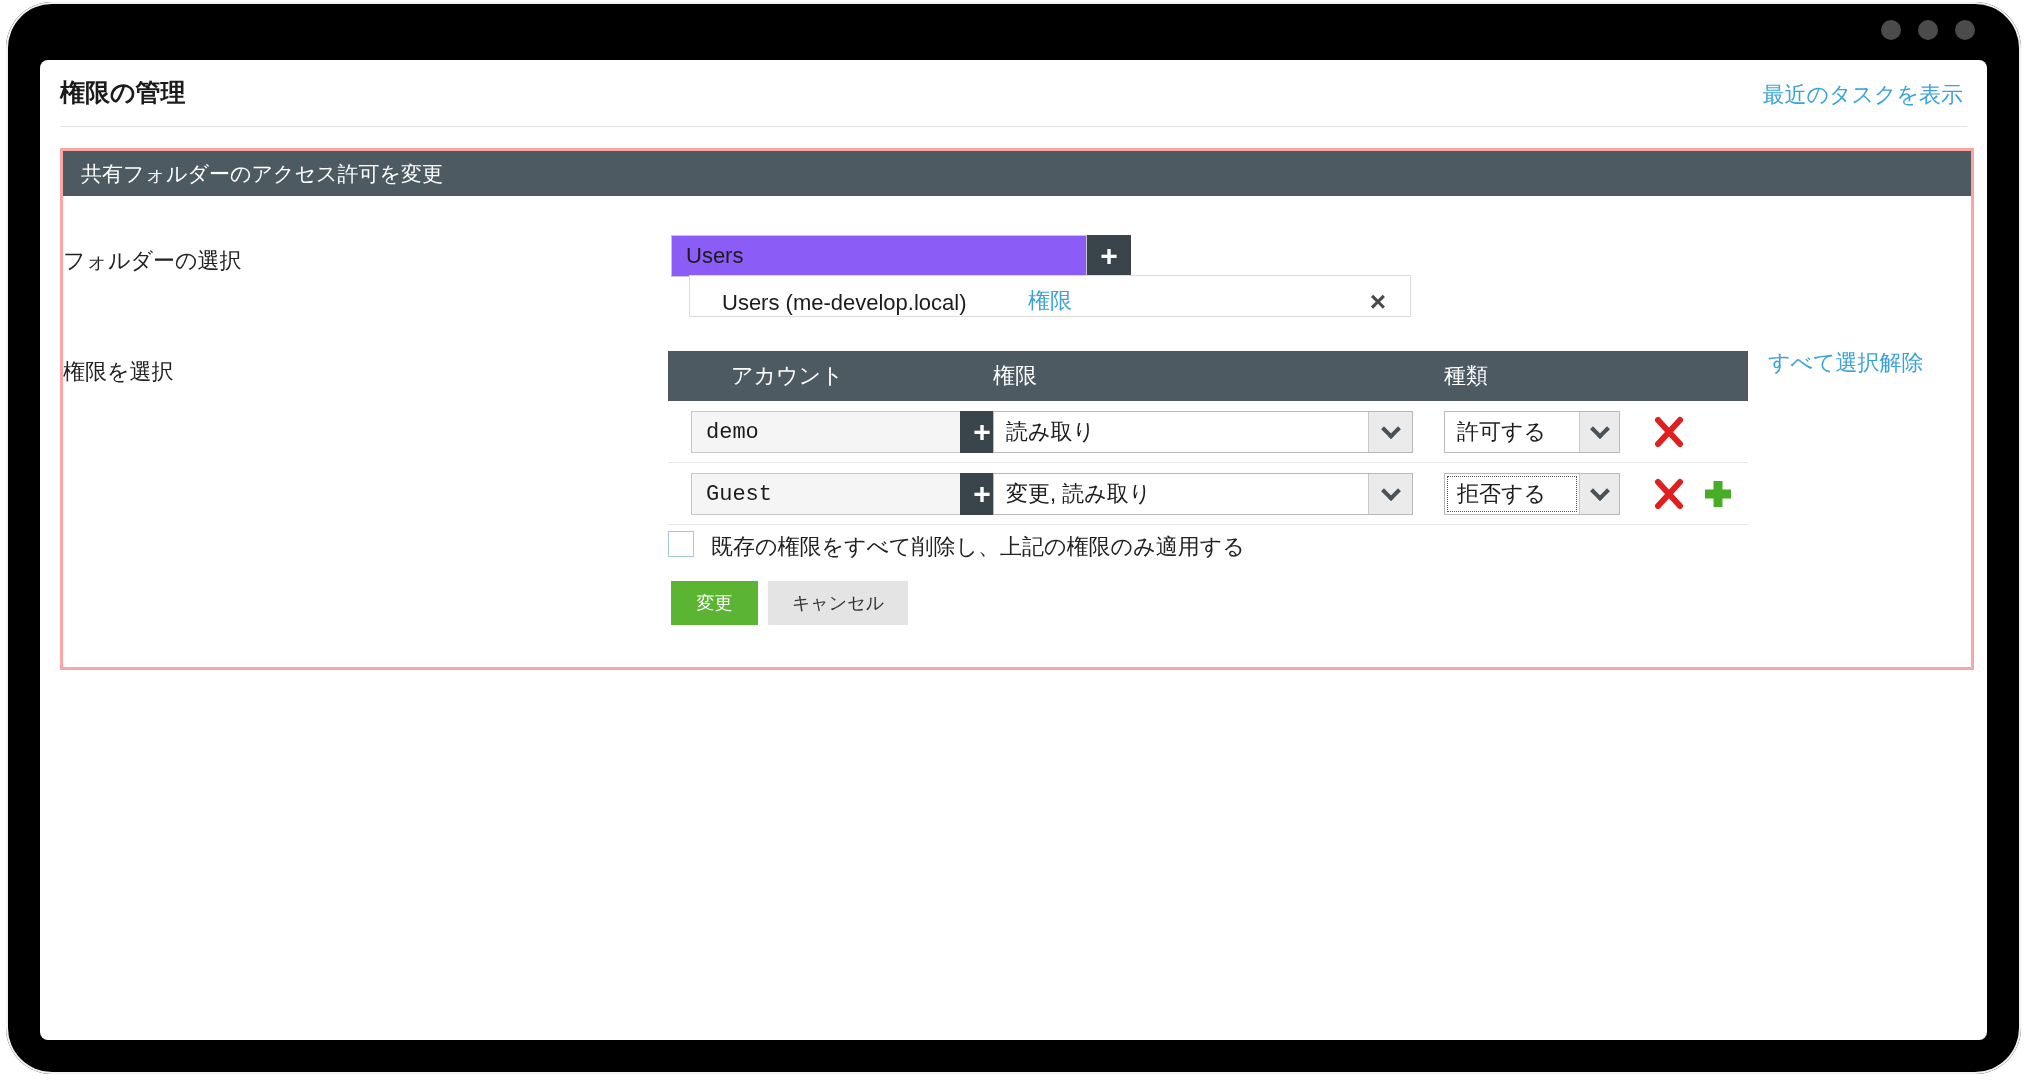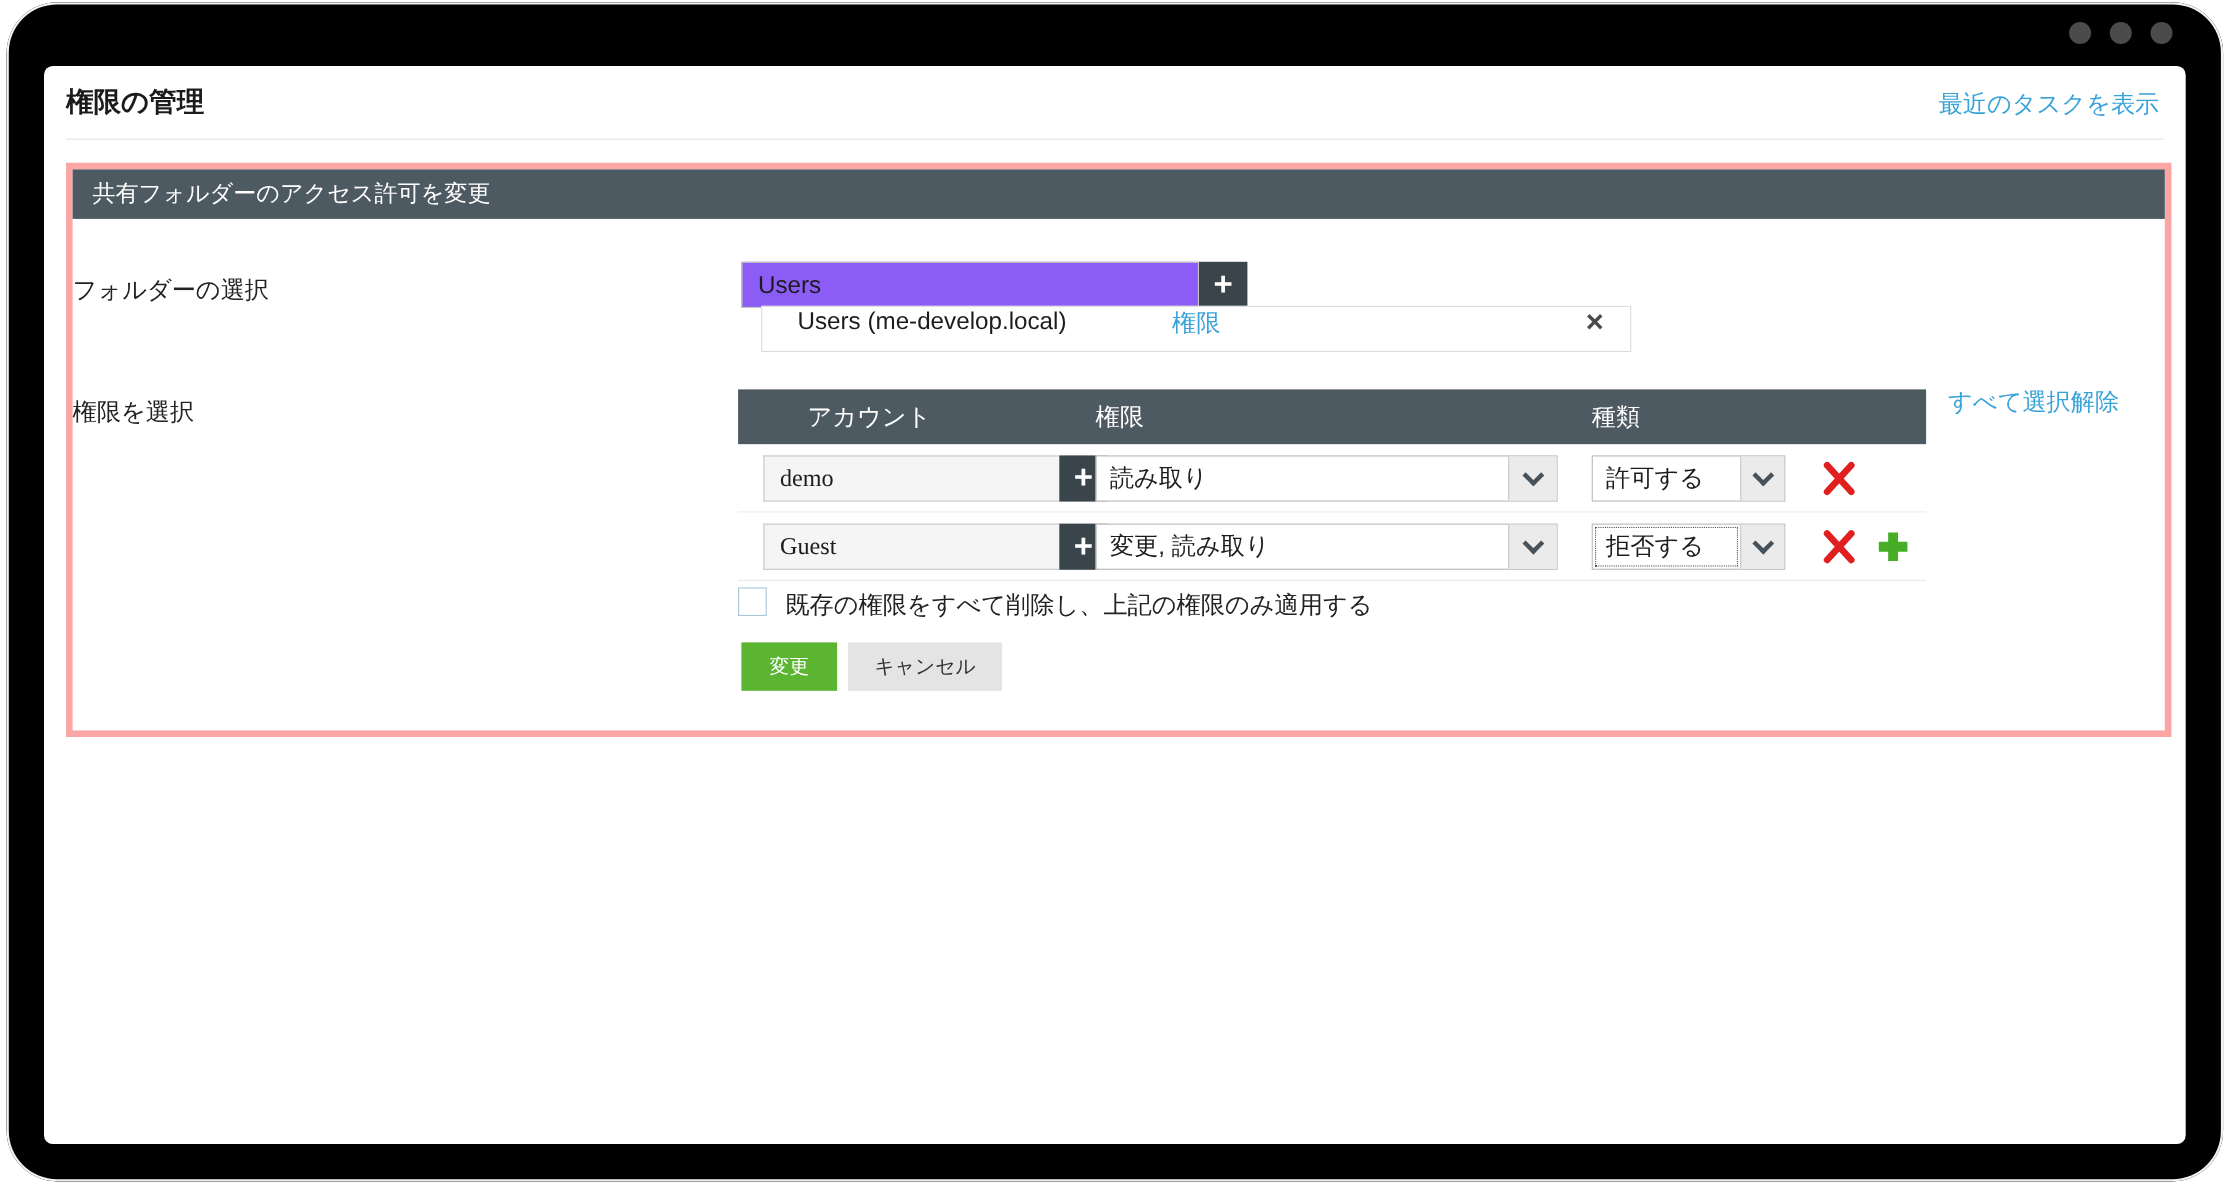--- a/index.html
+++ b/index.html
@@ -12,47 +12,47 @@
   .window-dots .dot { width:20px; height:20px; border-radius:50%; background:#4b4b4b; }
 
   
   .panel { position:absolute; left:40px; top:60px; width:1947px; height:980px; background:#fff; border-radius:8px; overflow:hidden; }
 
   .page-title { position:absolute; left:20px; top:16px; font-size:25px; font-weight:bold; color:#1b1b1b; }
   .recent-link { position:absolute; right:24px; top:20px; font-size:22px; color:#39a3d9; cursor:pointer; text-decoration:none; }
   .title-divider { position:absolute; left:20px; top:66px; width:1907px; height:0; border-top:1px solid #e3e3e3; }
 
   
-  .section { position:absolute; left:20px; top:88px; width:1914px; height:522px; border:6px solid #fca5a5; background:#fff; }
+  .section { position:absolute; left:20px; top:88px; width:1914px; height:522px; border:3px solid #fca5a5; background:#fff; }
   .section-header { position:absolute; left:0; top:0; width:100%; height:45px; background:#4e5a61; color:#fff; font-size:21px; line-height:45px; padding-left:18px; }
 
   .form-label { position:absolute; width:580px; text-align:left; font-size:22px; color:#222; }
   .label-folder { left:0; top:95px; }
   .label-perms  { left:0; top:206px; }
 
   
   .folder-input { position:absolute; left:608px; top:84px; width:416px; height:42px; background:#8b5cf6; border:1px solid #c6c6c6; font-size:22px; padding:0 14px; color:#1c1c1c; font-family:inherit; }
   .dark-plus { background:#39444b; color:#fff; border:none; font-size:30px; font-weight:bold; cursor:pointer; display:flex; align-items:center; justify-content:center; line-height:1; }
   .folder-plus { position:absolute; left:1024px; top:84px; width:44px; height:42px; }
 
   
-  .selected-folder { position:absolute; left:626px; top:124px; width:791px; height:42px; background:#fff; border:1px solid #dcdcdc; display:flex; align-items:flex-start; }
+  .selected-folder { position:absolute; left:626px; top:124px; width:722px; height:42px; background:#fff; border:1px solid #dcdcdc; display:flex; align-items:flex-end; }
   .selected-folder .name { font-size:22px; color:#1c1c1c; padding-left:32px; }
   .selected-folder .perm-link { position:absolute; left:50%; transform:translateX(-50%); font-size:22px; color:#39a3d9; cursor:pointer; text-decoration:none; }
   .selected-folder .remove { position:absolute; right:24px; font-size:28px; color:#4a4a4a; font-weight:bold; cursor:pointer; line-height:1; }
 
   
   .perm-table { position:absolute; left:605px; top:200px; width:1080px; }
   .perm-head { height:50px; background:#4e5a61; color:#fff; position:relative; }
   .perm-head .col { position:absolute; top:0; line-height:50px; font-size:22px; }
   .col-account { left:26px;margin-left:37px; } .col-perm { left:325px; } .col-type { left:776px; }
   .perm-row { position:relative; height:62px; border-bottom:1px solid #e8e8e8; background:#fff; }
 
   .acct-wrap { position:absolute; left:23px; top:10px; width:313px; height:42px; display:flex; }
-  .acct-input { width:269px; height:42px; background:#f5f5f5; border:1px solid #c6c6c6; border-right:none; font-size:22px; padding:0 14px; color:#1c1c1c; font-family:Liberation Serif, serif; }
+  .acct-input { width:269px; height:42px; background:#f5f5f5; border:1px solid #c6c6c6; border-right:none; font-size:22px; padding:0 14px; color:#1c1c1c; font-family:Liberation Mono, monospace; }
   .acct-plus { width:44px; height:42px; }
 
   .select { position:absolute; top:10px; height:42px; background:#fff; border:1px solid #b9b9b9; display:flex; cursor:pointer; }
   .sel-perm { left:325px; width:420px; }
   .sel-type { left:776px; width:176px; }
   .select .val { flex:1; font-size:22px; color:#1c1c1c; line-height:40px; padding:0 12px; white-space:nowrap; overflow:hidden; }
   .select .val.focused { outline:1px dotted #555; outline-offset:-3px; }
   .select .chev { width:44px; background:#ebebeb; border-left:1px solid #c9c9c9; display:flex; align-items:center; justify-content:center; }
   .sel-type .chev { width:40px; }
   .chevron { width:14px; height:14px; border-left:4px solid #47525a; border-bottom:4px solid #47525a; transform:rotate(-45deg) translate(2px,-2px); }

